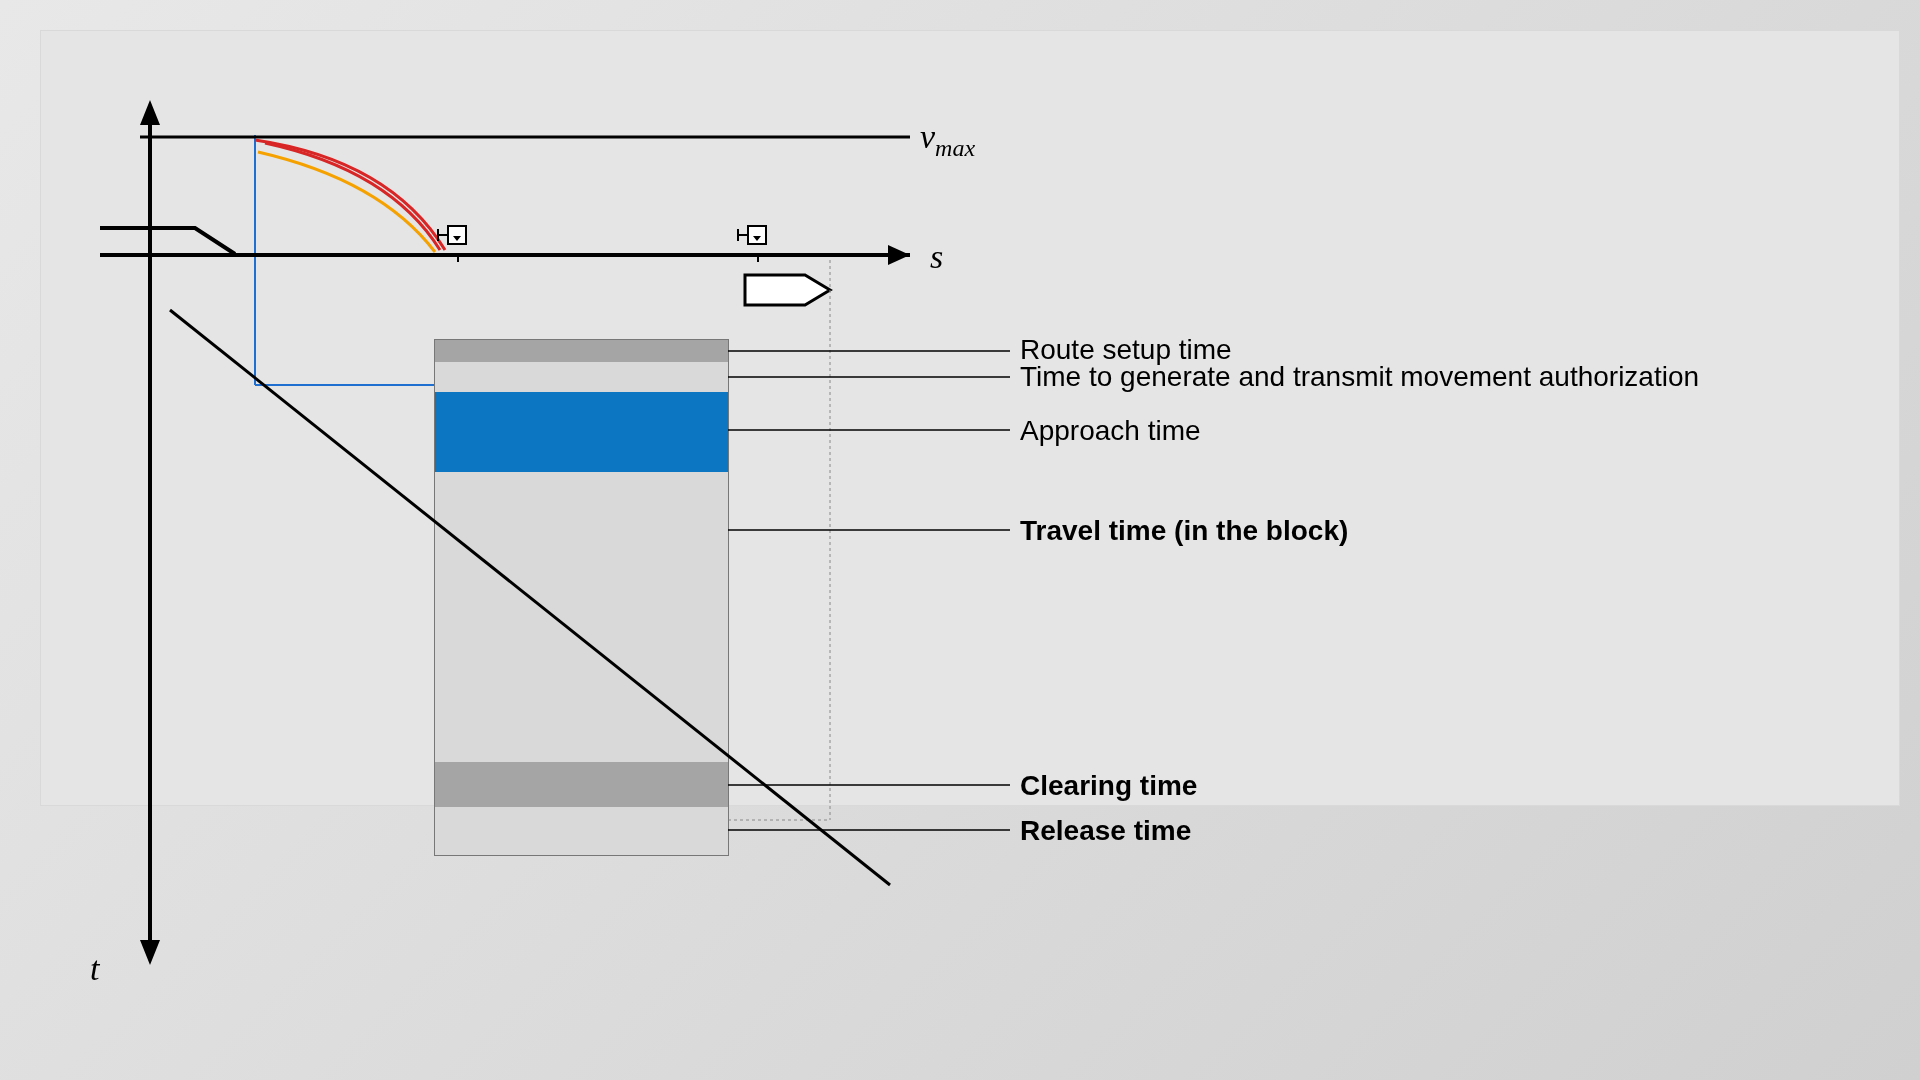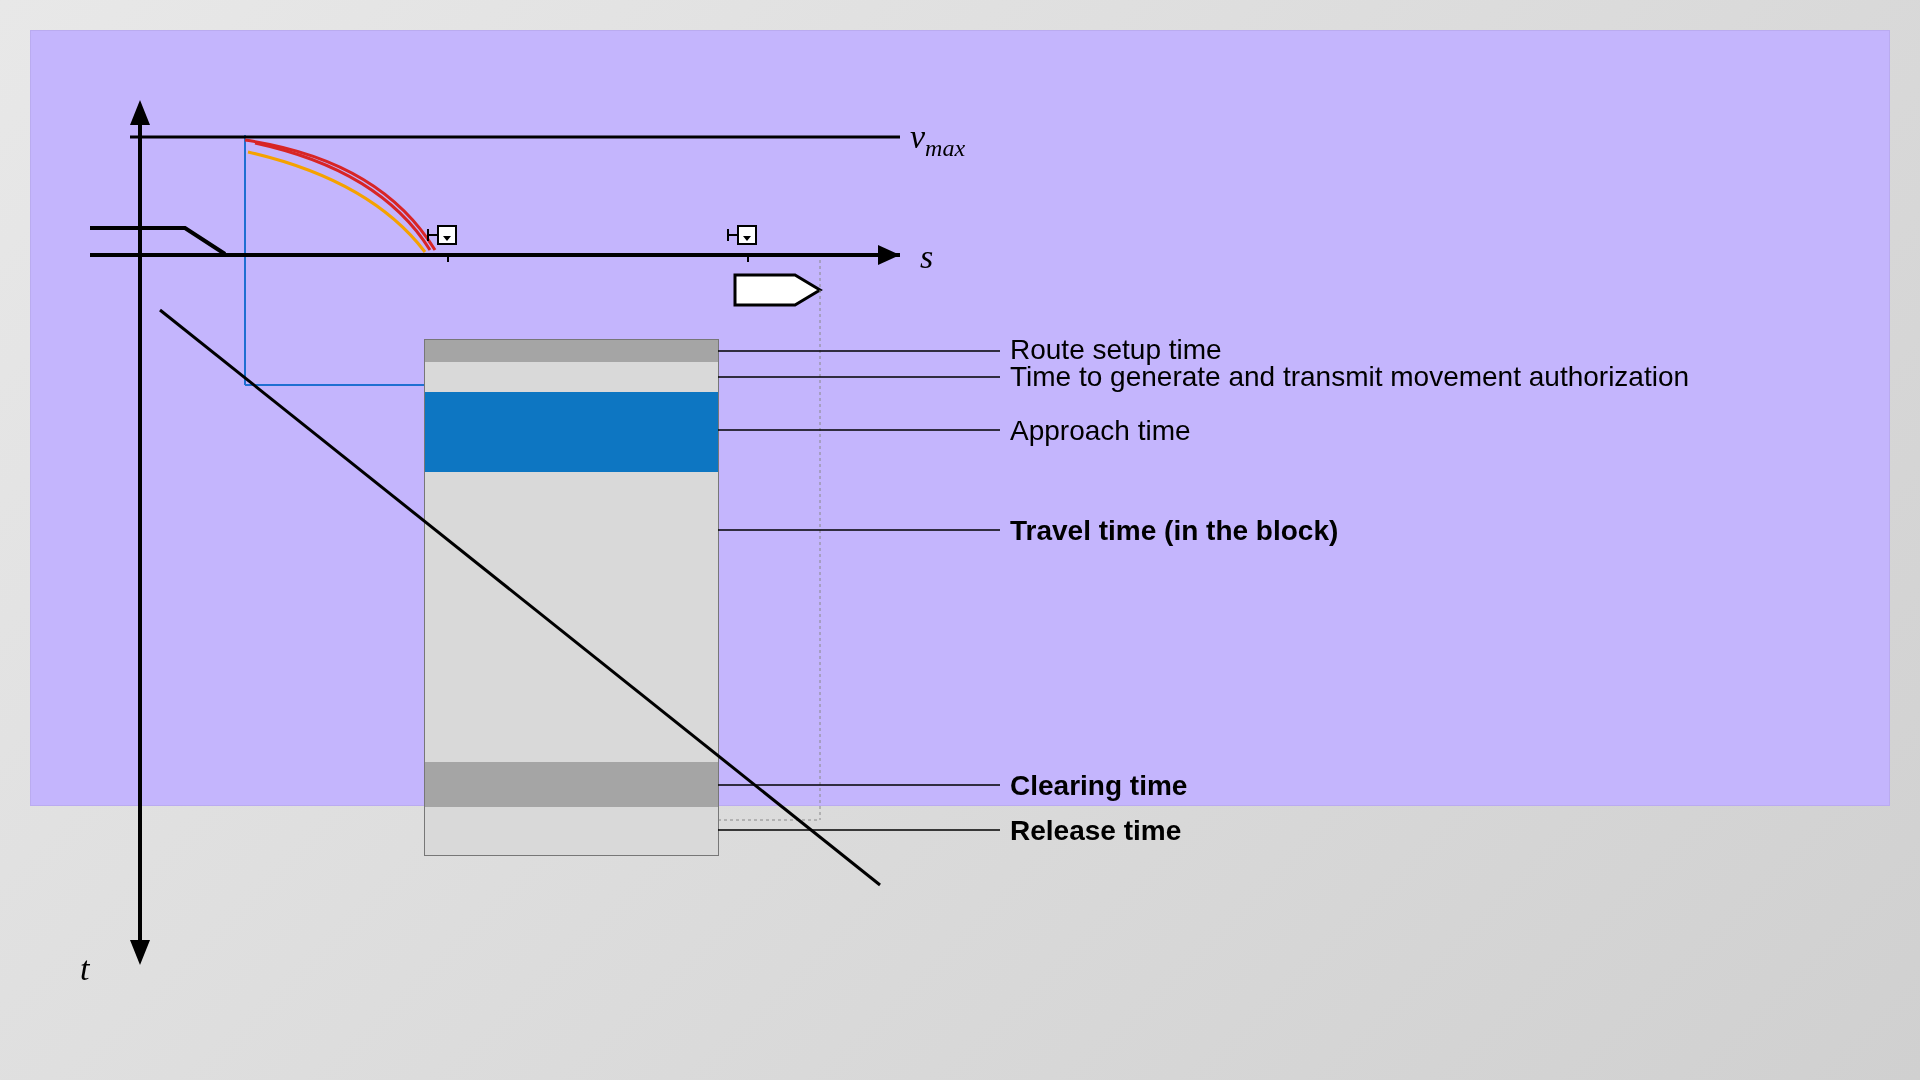--- a/index.html
+++ b/index.html
@@ -5,25 +5,25 @@
   html, body {
     margin: 0;
     padding: 0;
     width: 1920px;
     height: 1080px;
     font-family: "Segoe UI", "Helvetica Neue", Arial, sans-serif;
     background: linear-gradient(135deg, #e8e8e8 0%, #d0d0d0 100%);
   }
   .frame {
     position: absolute;
-    left: 30px;
+    left: 40px;
     top: 30px;
     width: 1860px;
     height: 776px;
-    background: #c4b5fd;
+    background: #e5e5e5;
     box-shadow: inset 0 0 0 1px rgba(0,0,0,0.05);
   }
   svg {
     display: block;
   }
   .axis-label {
     font-style: italic;
     font-family: "Times New Roman", serif;
     font-size: 34px;
   }

